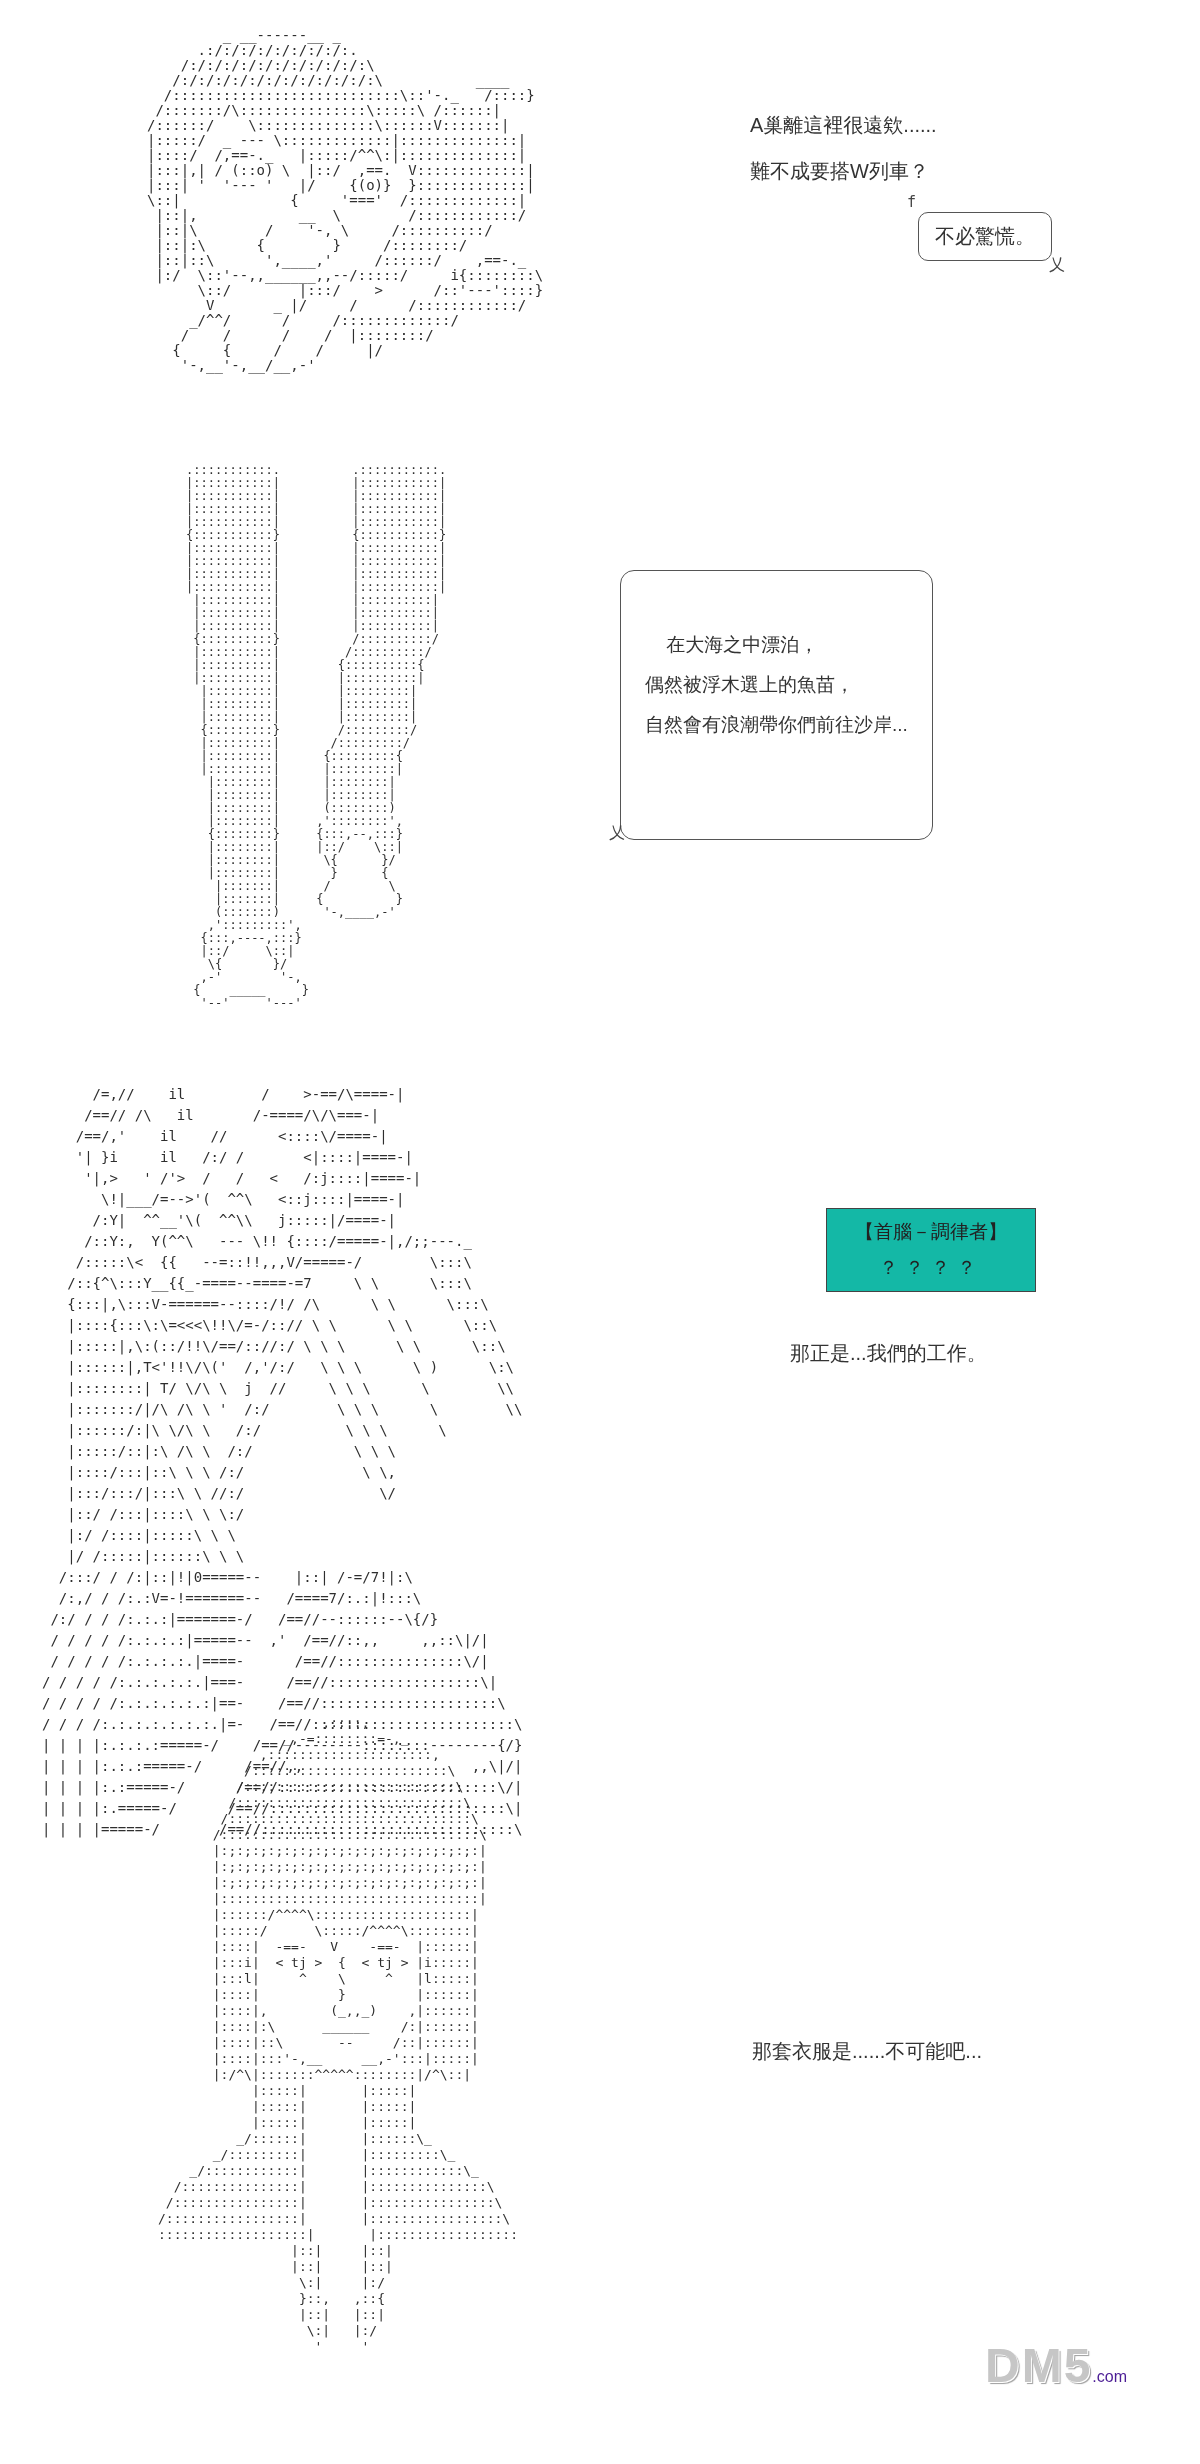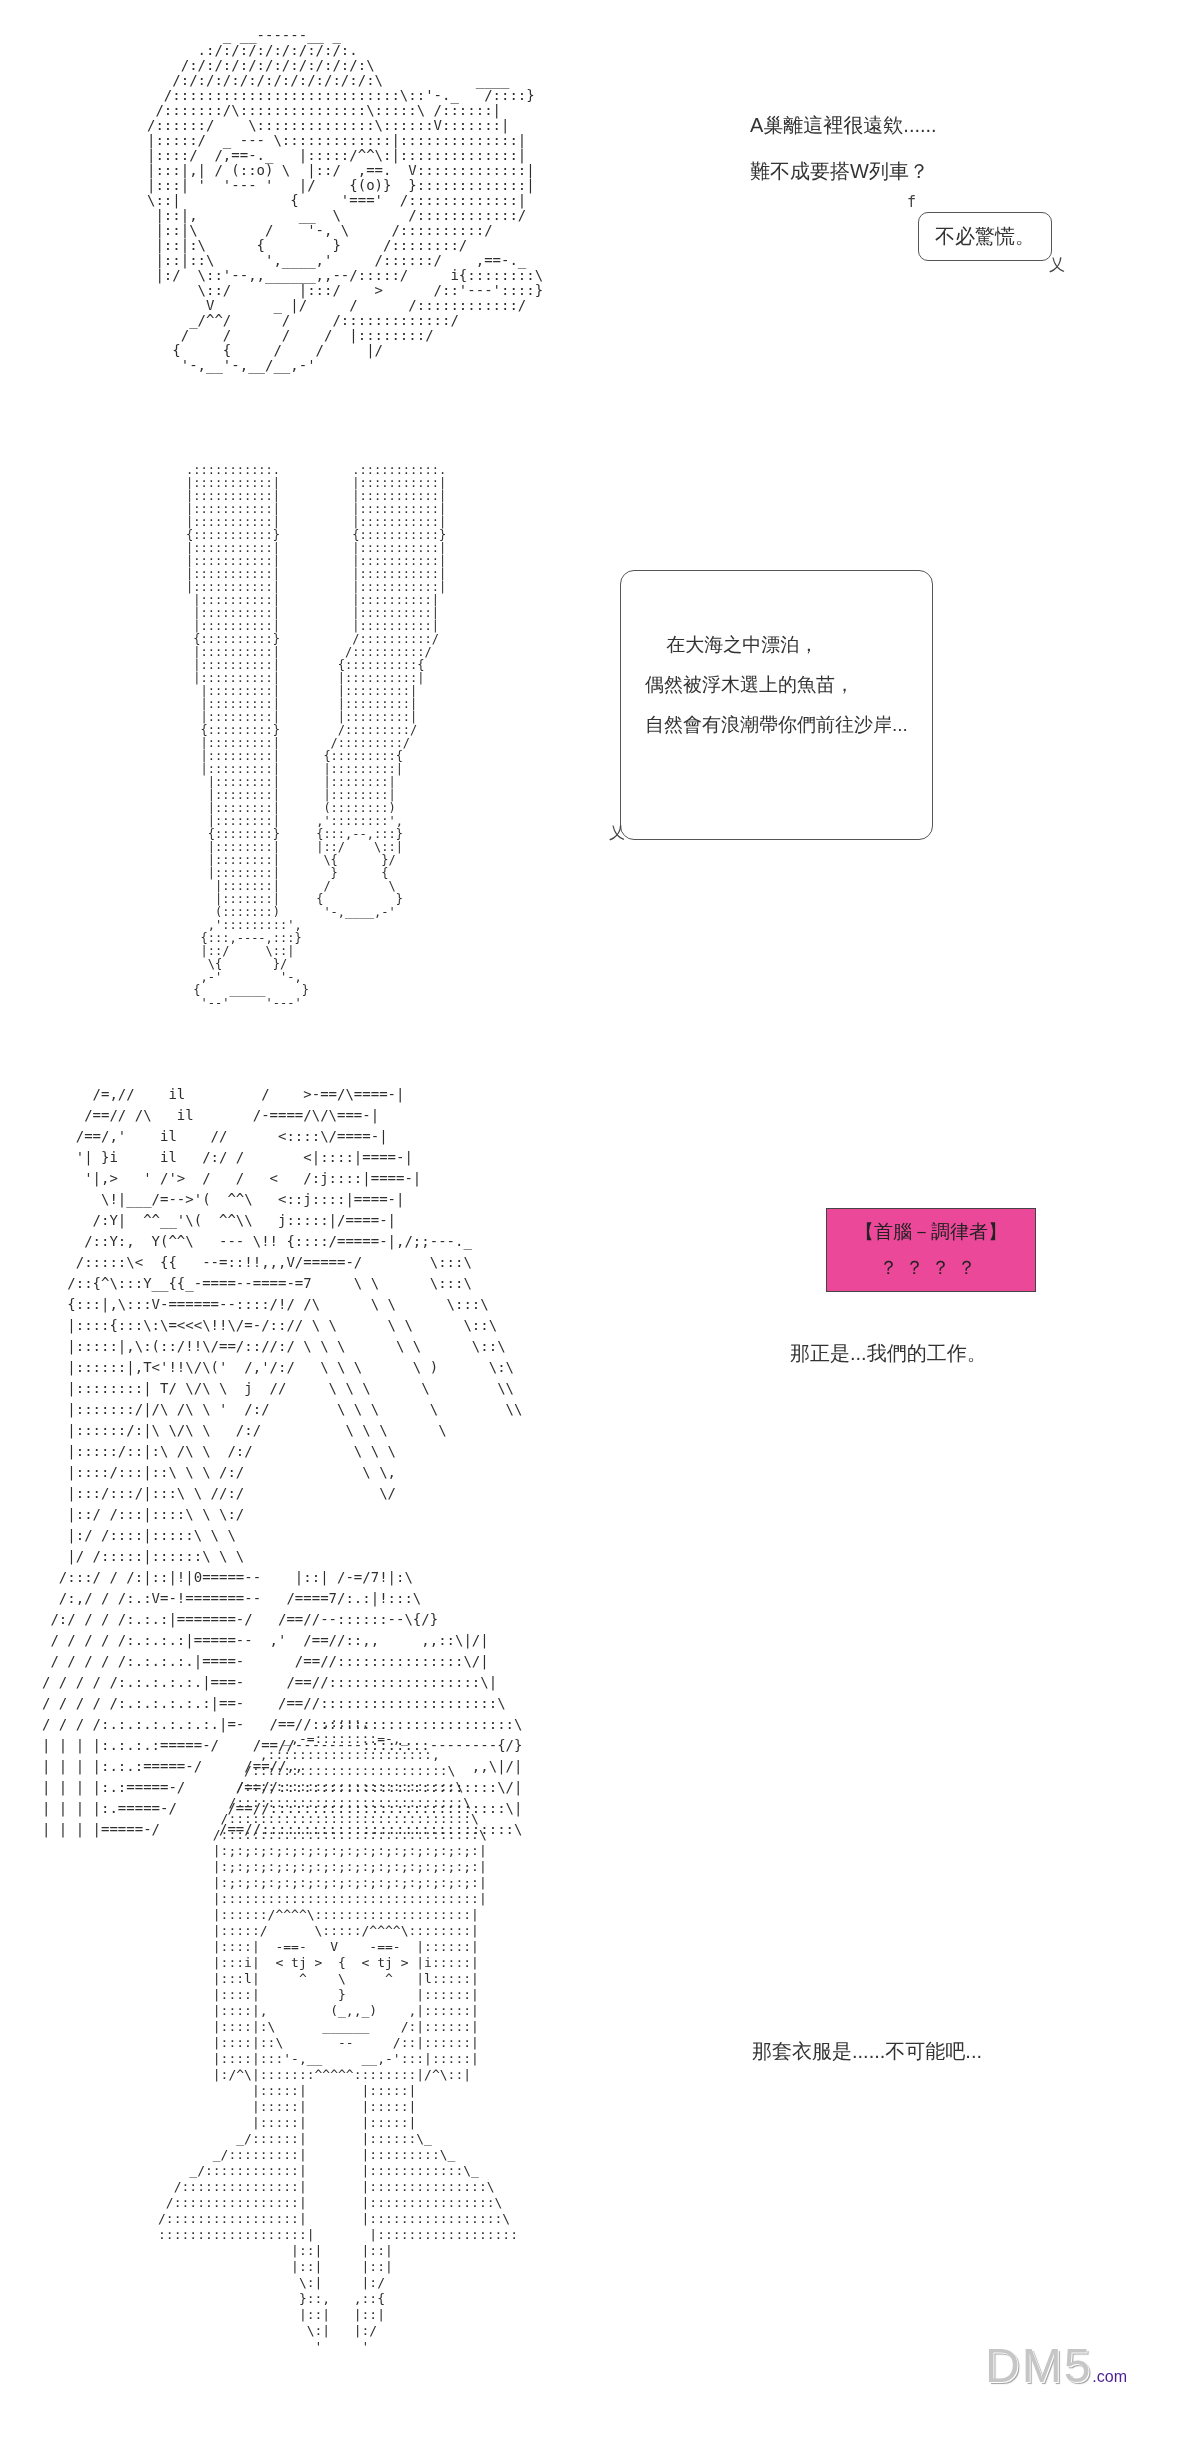--- a/index.html
+++ b/index.html
@@ -16,28 +16,28 @@
   #p1-d2{left:750px;top:158px;}
   .bubble{position:absolute;border:1px solid #555;border-radius:10px;background:#fff;}
   #bubble1{left:918px;top:212px;padding:10px 16px;font-size:20px;}
   #bubble1 .prefix{position:absolute;top:-20px;left:-12px;font-family:"DejaVu Sans Mono",monospace;
                    font-size:15px;color:#444;}
   #bubble1 .tail{position:absolute;right:-14px;bottom:-16px;font-size:16px;color:#444;}
   #bubble2{left:620px;top:570px;padding:14px 24px;font-size:19px;line-height:40px;
            border-radius:14px;white-space:pre;}
   #bubble2 .tail{position:absolute;left:-12px;bottom:-14px;font-size:16px;color:#444;}
   #label-box{position:absolute;left:826px;top:1208px;width:196px;border:1px solid #444;
-             background:#ec4899;text-align:center;padding:10px 6px;}
+             background:#14b8a6;text-align:center;padding:10px 6px;}
   #label-box .title{font-size:19px;color:#222;}
   #label-box .mystery{font-size:19px;letter-spacing:7px;margin-top:10px;color:#222;}
   #caption3{left:790px;top:1340px;}
   #caption4{left:752px;top:2038px;}
   #watermark{position:absolute;left:985px;top:2338px;display:flex;align-items:baseline;
              user-select:none;}
-  #watermark .big{font-size:48px;font-weight:normal;color:#c6c6c6;
+  #watermark .big{font-size:48px;font-weight:bold;color:#c6c6c6;
                   text-shadow:1px 1px 0 #ffffff,2px 2px 1px #9e9e9e;letter-spacing:2px;}
   #watermark .small{font-size:16px;font-weight:normal;color:#4c1d95;
                     text-shadow:1px 1px 0 #ffffff;}
 </style>
 </head>
 <body>
 
 <div class="page">
 
   <pre class="aa" id="p1-art">                _ __------__ _

